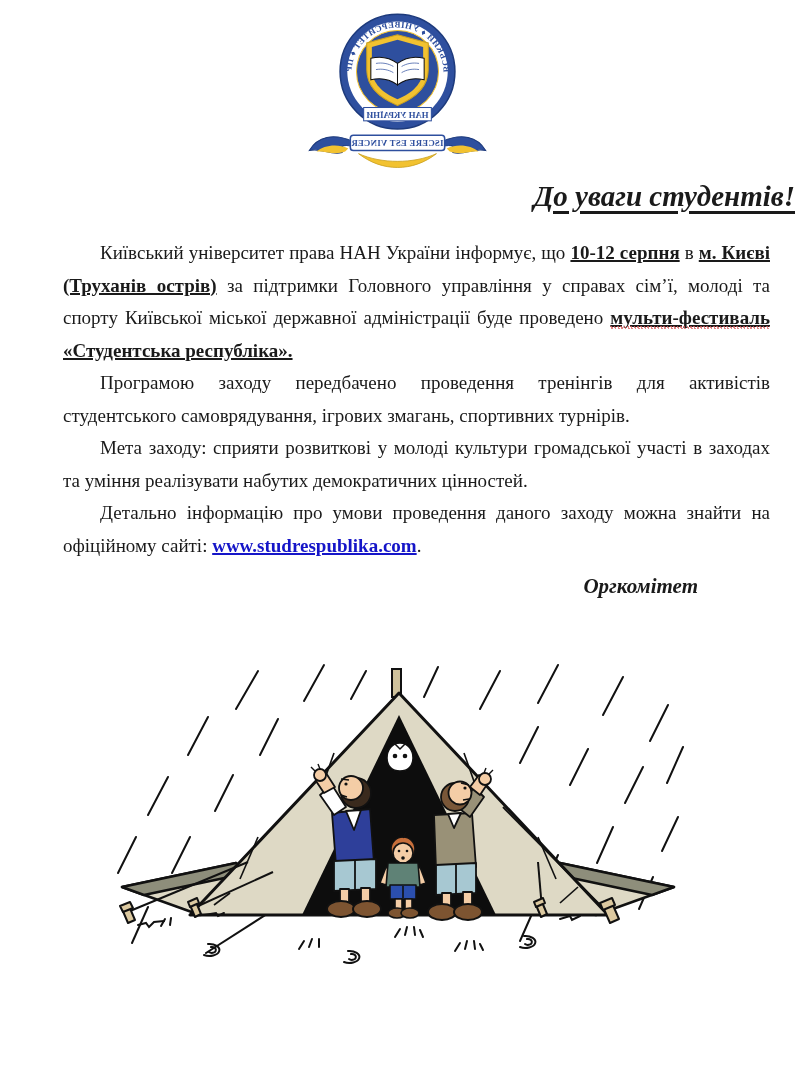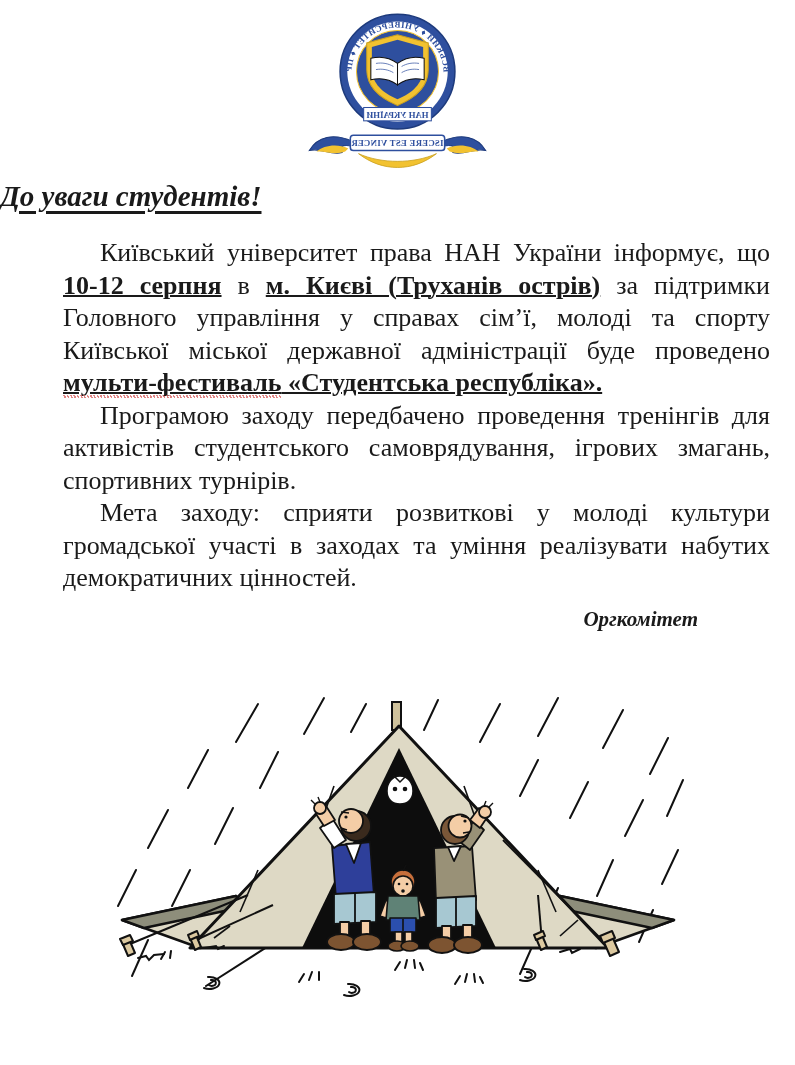--- a/index.html
+++ b/index.html
@@ -1,22 +1,22 @@
 <!DOCTYPE html>
 <html><head>
 <meta charset="utf-8">
 <style>
   html,body{margin:0;padding:0;background:#fff;}
   .page{position:relative;width:795px;height:1065px;background:#ffffff;overflow:hidden;
         font-family:"Liberation Serif",serif;color:#1a1a1a;}
   .logo-wrap{display:flex;justify-content:center;padding-top:6px;}
-  .title{ text-align:left;margin-top:12px;font-size:29px;font-weight:bold;font-style:italic;}
+  .title{ text-align:right;margin-top:12px;font-size:29px;font-weight:bold;font-style:italic;}
   .title .title-text{text-decoration:underline;text-decoration-thickness:2.5px;text-underline-offset:5px;}
   .content{padding:0 25px 0 63px;margin-top:24px;text-align:justify;
-           font-size:26px;line-height:32.5px;}
+           font-size:19px;line-height:32.5px;}
   .content p.par{margin:0;text-indent:37px;}
   .seg{}
   .b{font-weight:bold;}
   .u{text-decoration:underline;text-decoration-thickness:1.8px;}
   .wavy{position:relative;}
   .wavy::after{content:"";position:absolute;left:0;right:0;bottom:-1px;height:3px;
     background:repeating-linear-gradient(65deg,rgba(214,92,92,.0) 0 1.5px,rgba(214,92,92,.75) 1.5px 3px);}
   a.link{color:#1515c8;font-weight:bold;text-decoration:underline;text-decoration-thickness:1.8px;cursor:pointer;}
   .signature{padding:0 97px 0 89px;margin-top:12px;text-align:right;
              font-size:21px;font-weight:bold;font-style:italic;}
@@ -70,20 +70,21 @@
   </div>
 
   <div class="title">
     <span class="title-text">До уваги студентів!</span>
   </div>
 
   <div class="content">
       <p class="par"><span class="seg">Київський університет права НАН України інформує, що </span><span class="seg b u">10-12 серпня</span><span class="seg"> в </span><span class="seg b u">м. Києві (Труханів острів)</span><span class="seg"> за підтримки Головного управління у справах сім’ї, молоді та спорту Київської міської державної адміністрації буде проведено </span><span class="seg b u wavy">мульти-фестиваль</span><span class="seg b u"> «Студентська республіка».</span></p>
       <p class="par"><span class="seg">Програмою заходу передбачено проведення тренінгів для активістів студентського самоврядування, ігрових змагань, спортивних турнірів.</span></p>
       <p class="par"><span class="seg">Мета заходу: сприяти розвиткові у молоді культури громадської участі в заходах та уміння реалізувати набутих демократичних цінностей.</span></p>
+      <p class="par"><span class="seg">Детально інформацію про умови проведення даного заходу можна знайти на офіційному сайті: </span><a class="link" href="#">www.studrespublika.com</a><span class="seg">.</span></p>
     </div>
 
   <div class="signature">Оргкомітет</div>
 
   <div class="illustration">
     <svg width="580" height="330" viewBox="0 0 580 330">
       <g stroke="#111" stroke-width="2" stroke-linecap="round">
         <line x1="150" y1="14" x2="128" y2="52"></line>
           <line x1="216" y1="8" x2="196" y2="44"></line>
         <line x1="258" y1="14" x2="243" y2="42"></line>

